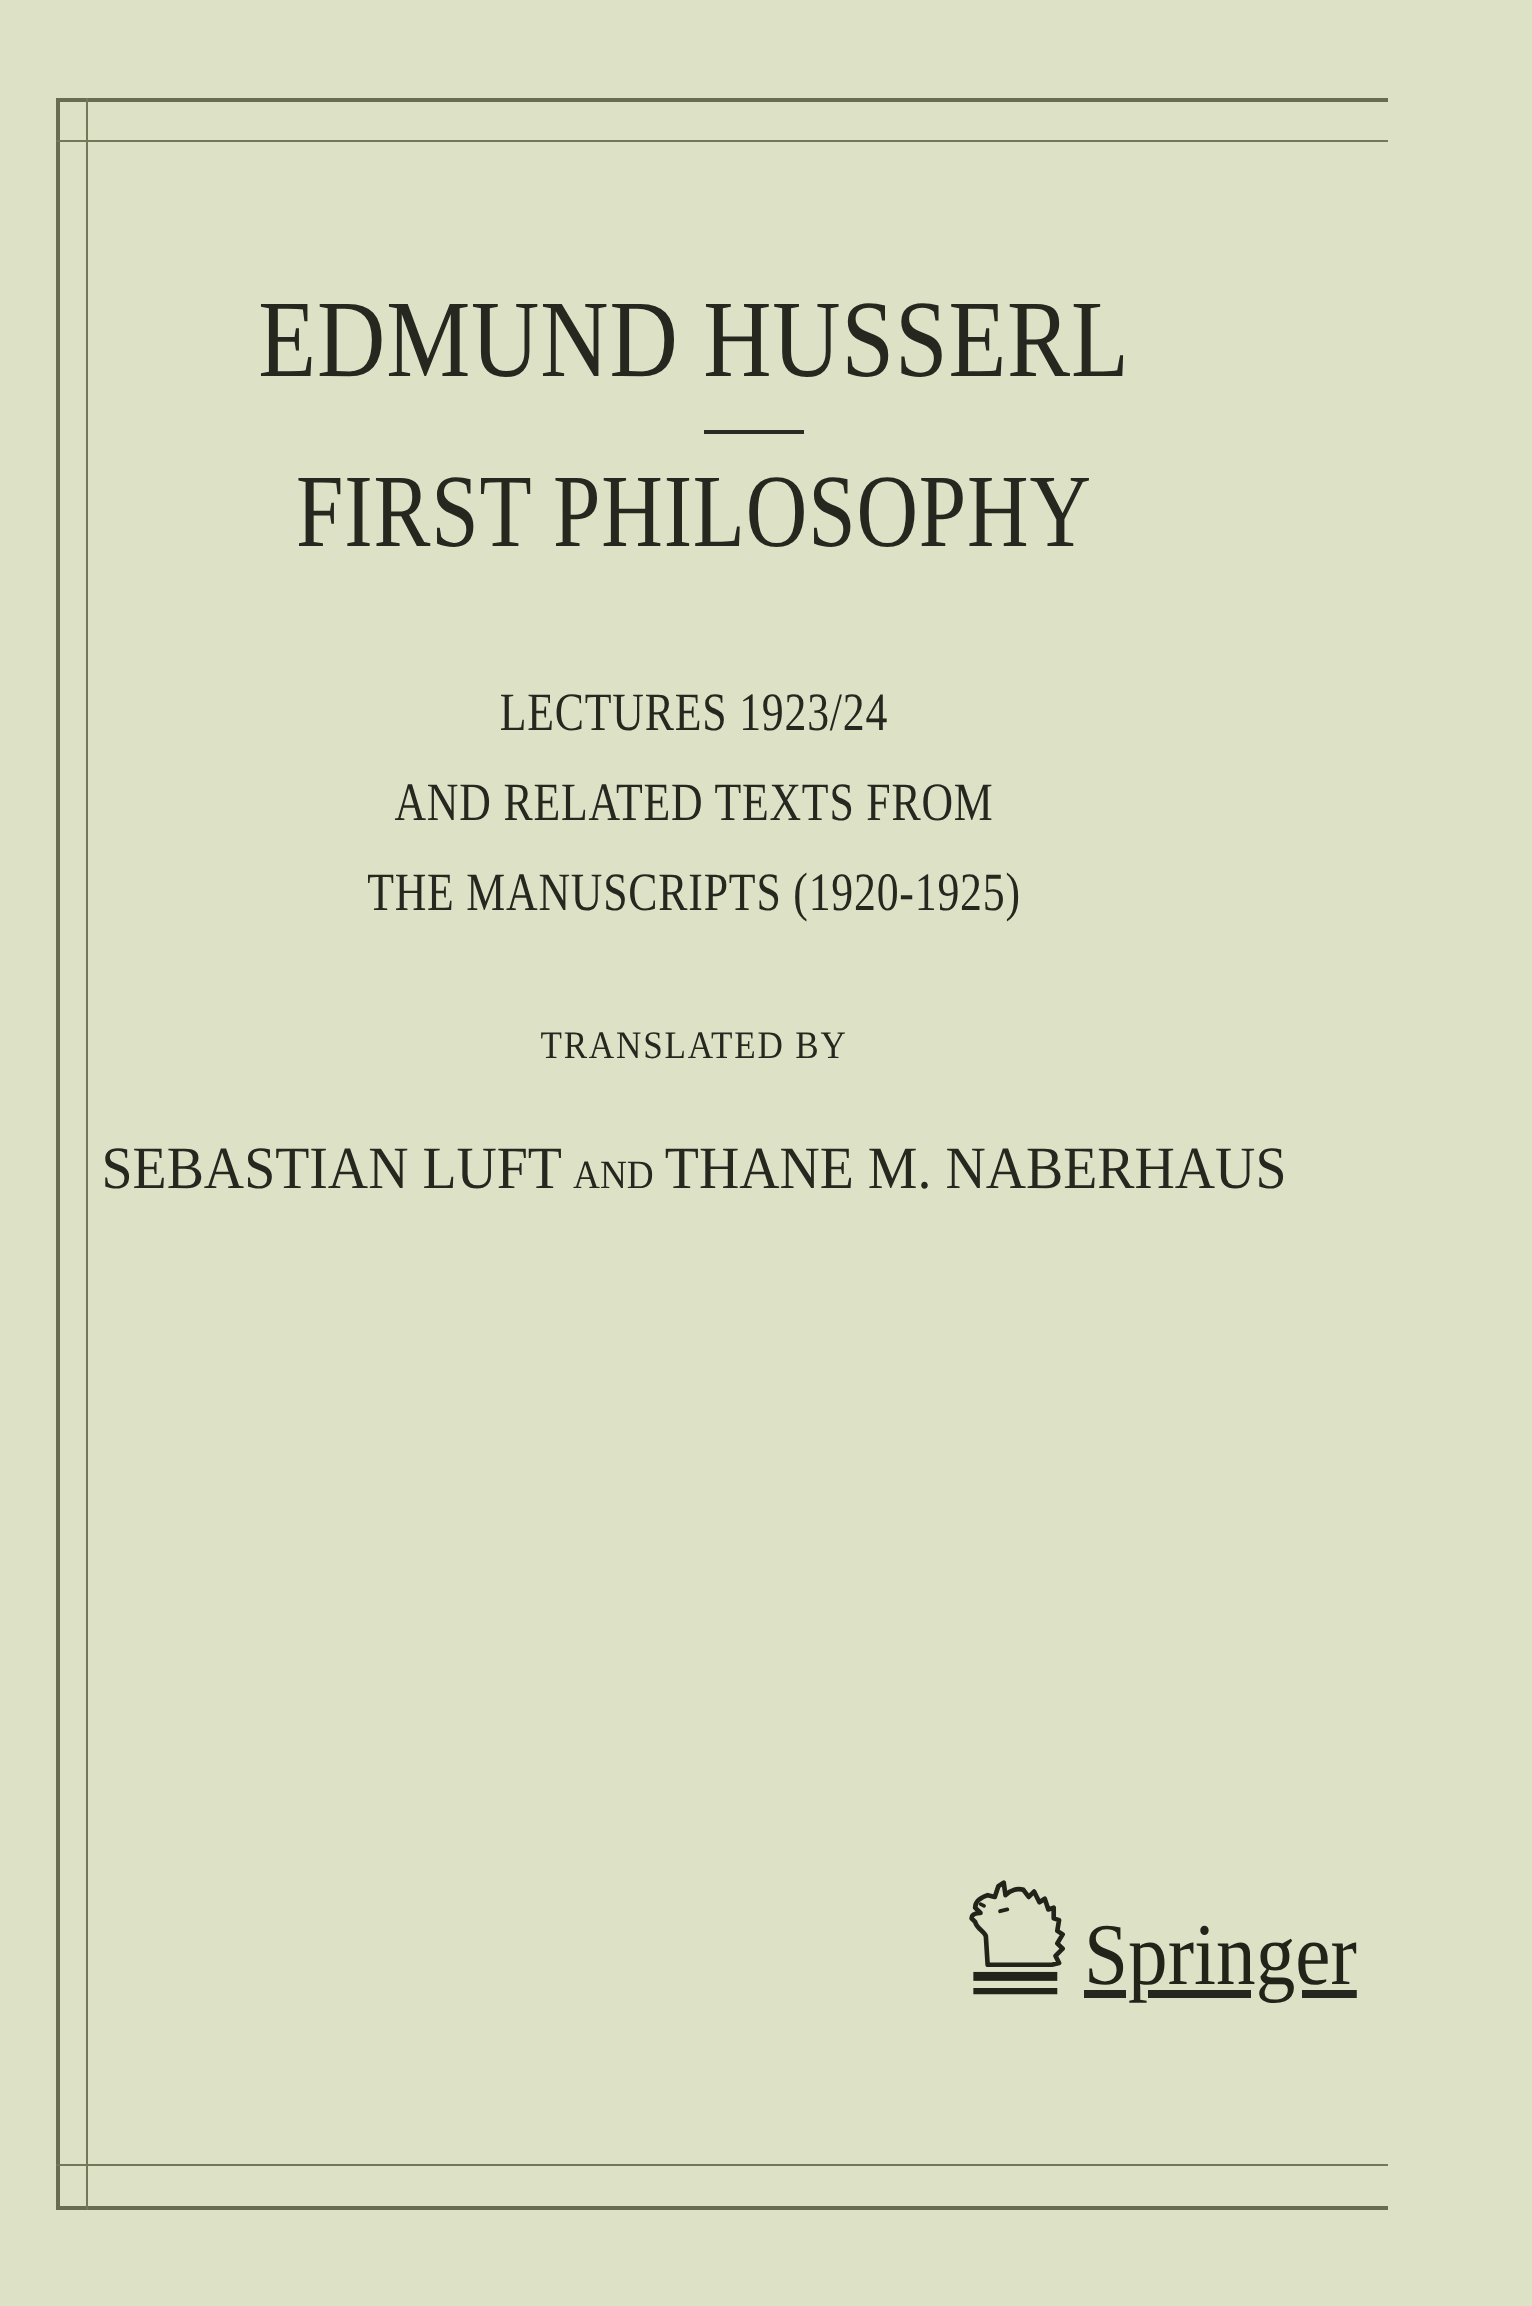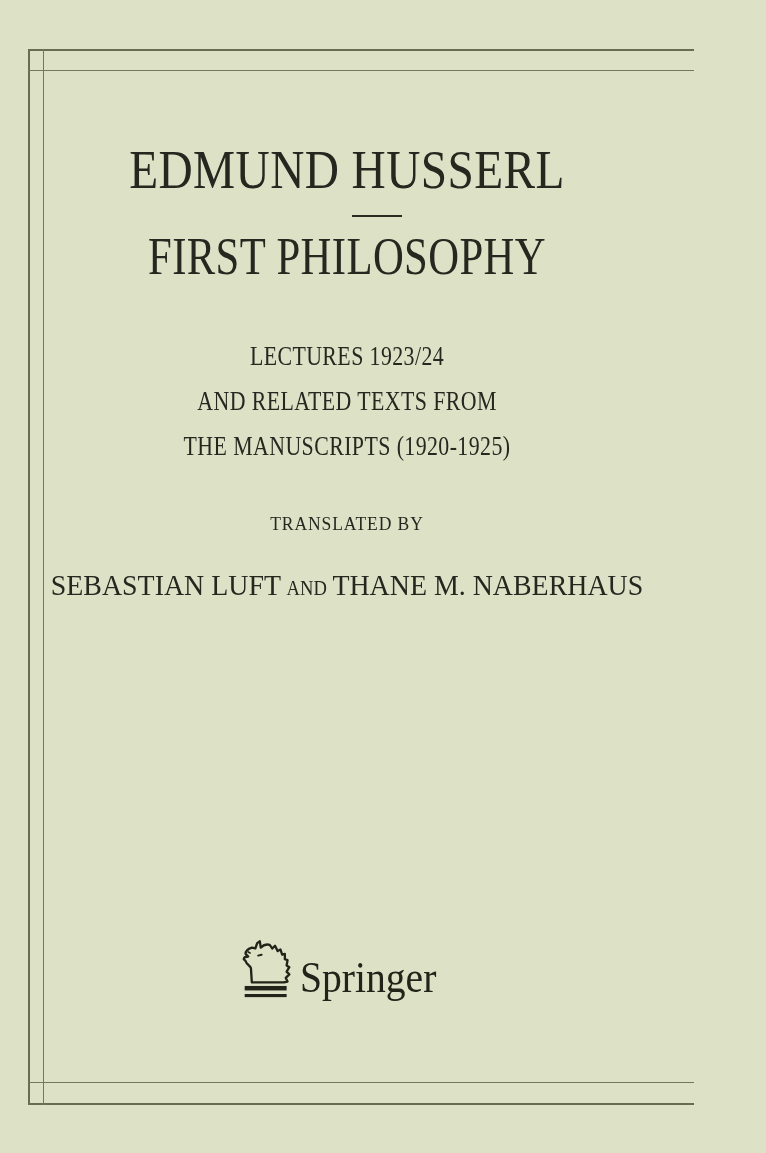--- a/index.html
+++ b/index.html
@@ -80,22 +80,23 @@
     font-size: 20px;
     padding: 0 6px;
   }
 
   
   .publisher {
     position: absolute;
     left: 0; right: 0;
     top: 940px;
     display: flex;
-    justify-content: center;
+    justify-content: flex-end;
     align-items: flex-end;
+    text-decoration: underline;
   }
   .horse-icon {
     width: 50px;
     height: 58px;
     margin-right: 8px;
     margin-bottom: 0px;
   }
   .publisher-name {
     font-size: 44px;
     line-height: 1;

